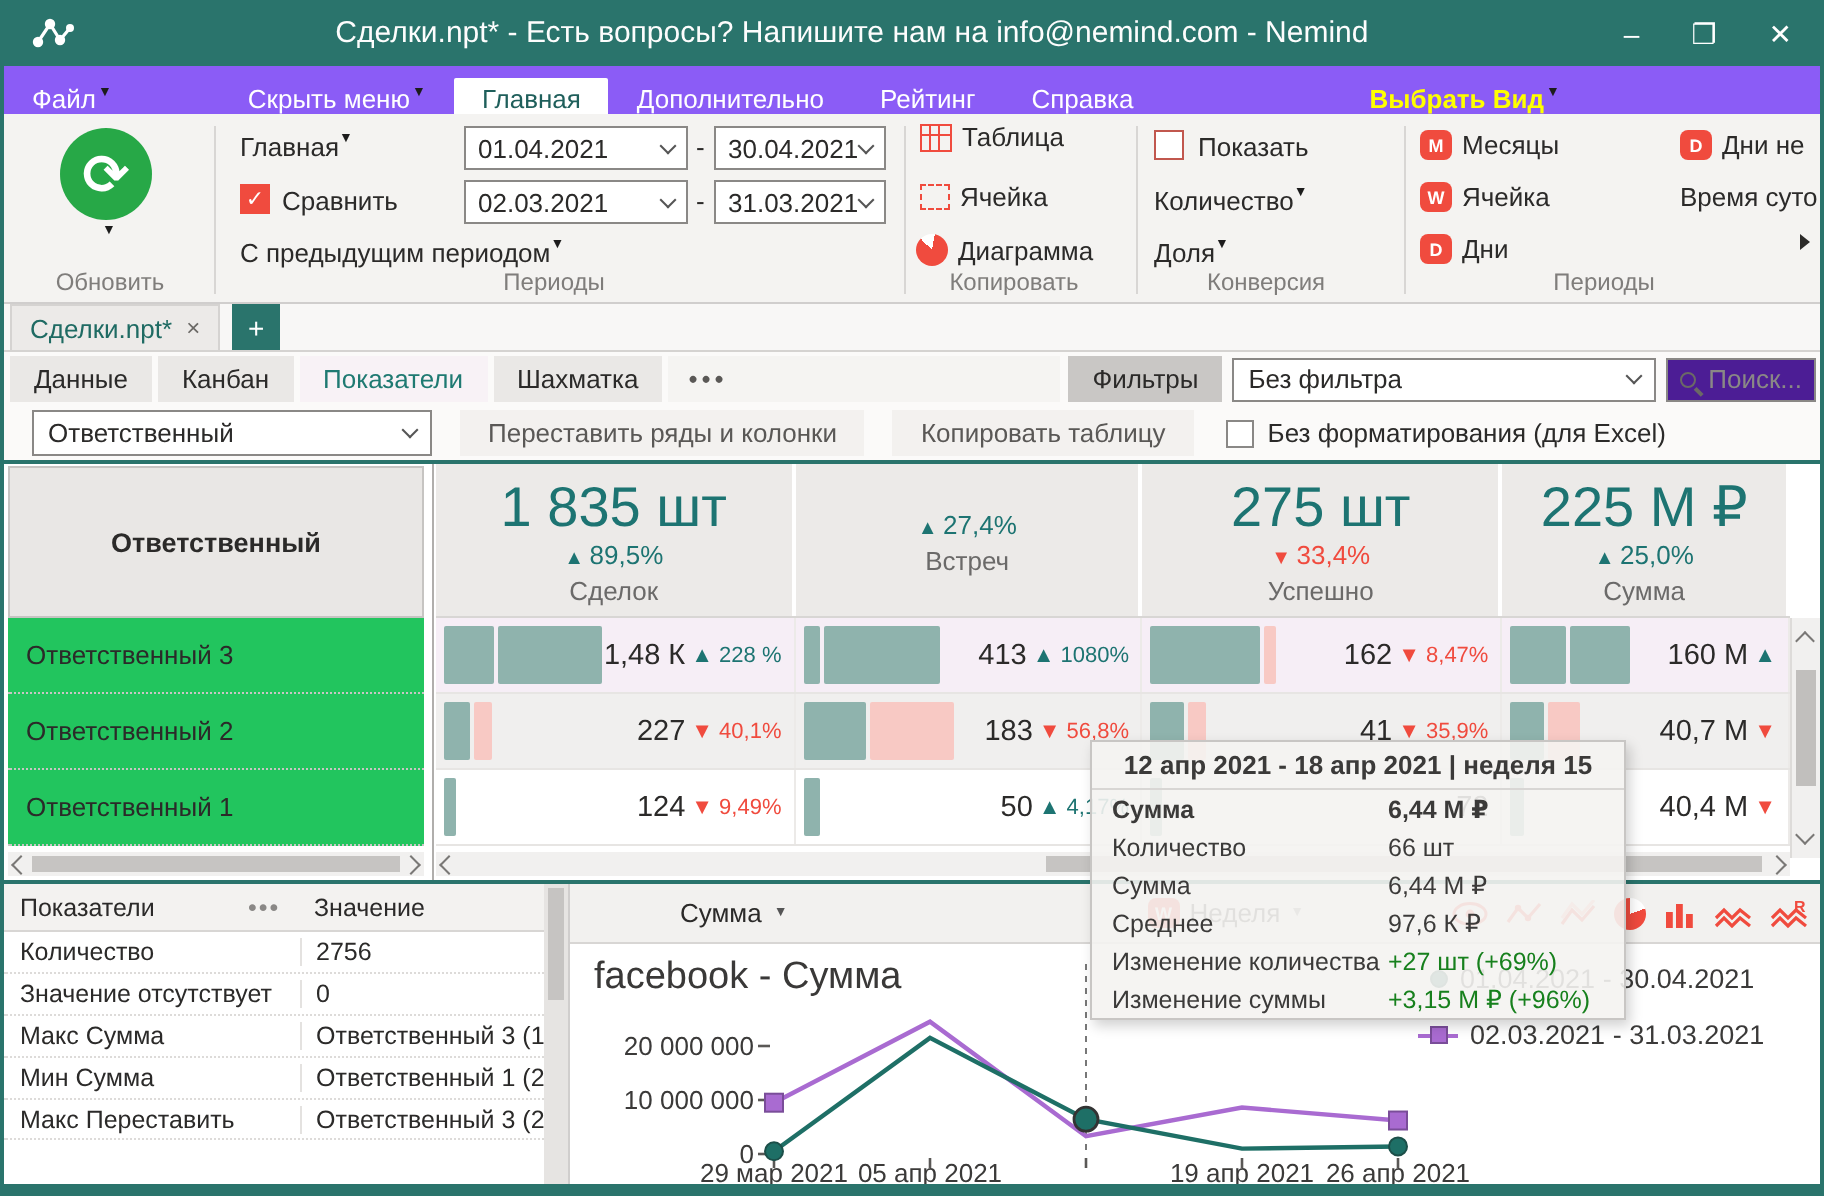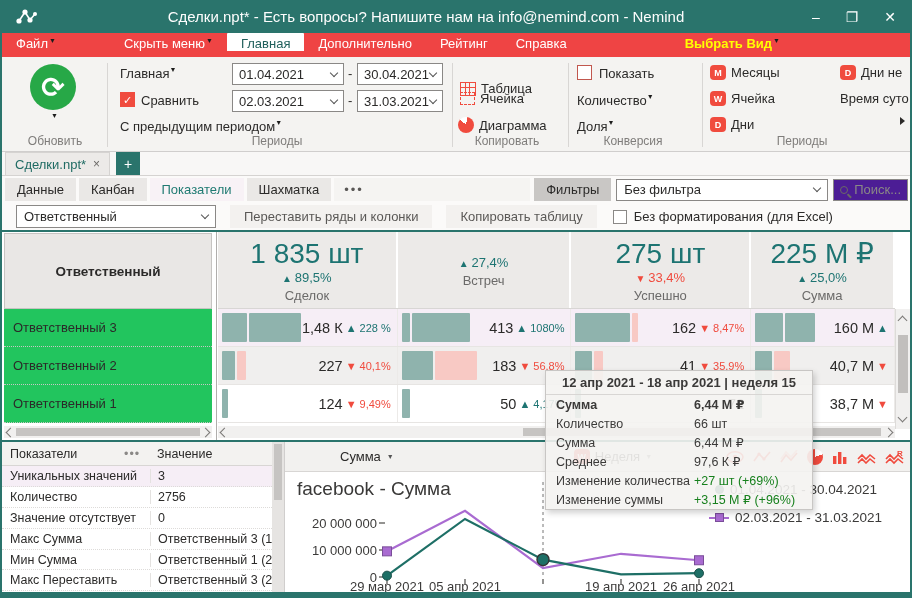--- a/index.html
+++ b/index.html
@@ -7,21 +7,21 @@
   .window{position:relative;width:912px;height:598px;background:#fbfaf9;overflow:hidden;
           border-left:2px solid #2a746c;border-right:2px solid #2a746c;}
   .abs{position:absolute;}
   
   .titlebar{left:0;right:0;top:0;height:33px;background:#2a746c;display:flex;align-items:center;color:#fff;}
   .title-text{flex:1;text-align:center;font-size:15px;color:#fdfdfd;}
   .winbtns{display:flex;align-items:center;gap:26px;margin-right:14px;font-size:14px;color:#fff;}
   .winbtn{cursor:default;line-height:1;}
   .logo{margin-left:12px;width:26px;height:20px;}
   
-  .menubar{left:0;right:0;top:33px;height:24px;background:#ef4444;display:flex;align-items:flex-start;color:#fff;font-size:13px;}
+  .menubar{left:0;right:0;top:33px;height:24px;background:#8b5cf6;display:flex;align-items:flex-end;color:#fff;font-size:13px;}
   .menu-item{padding:3px 14px 0 14px;display:flex;align-items:flex-start;}
   .menu-item .arr{font-size:7px;color:#1c1c1c;margin-left:1px;margin-top:1px;}
   .menu-item.active{background:#fff;color:#1f5f5b;border-radius:1px 1px 0 0;}
   .menu-item.accent{color:#ffff00;font-weight:bold;}
   
   .ribbon{left:0;right:0;top:57px;height:95px;background:#f4f3f1;border-bottom:1px solid #d0cecd;overflow:hidden;}
   .rgroup-label{position:absolute;bottom:3px;font-size:12px;color:#7f7d7b;text-align:center;}
   .rdivider{position:absolute;top:6px;bottom:4px;width:1px;background:#d8d6d4;}
   .refresh-circle{position:absolute;left:28px;top:7px;width:46px;height:46px;border-radius:50%;background:#27a847;color:#fff;
     display:flex;align-items:center;justify-content:center;font-size:28px;font-weight:bold;}
@@ -198,21 +198,21 @@
       </div>
     <div class="rlabel" style="left:346px;top:36px;">-</div>
     <div class="combo" style="left:355px;top:33px;width:86px;">
         <span>31.03.2021</span>
         <span class="chev"></span>
       </div>
     <div class="rlabel" style="left:118px;top:62px;"><span>С предыдущим периодом</span><span class="tiny-arr">▼</span></div>
     <div class="rgroup-label" style="left:110px;width:330px;">Периоды</div>
     <div class="rdivider" style="left:450px;"></div>
 
-    <div class="ritem" style="left:458px;top:24px;">
+    <div class="ritem" style="left:458px;top:4px;">
         <span class="icon-grid"></span>
         <span>Таблица</span>
       </div>
     <div class="ritem" style="left:458px;top:34px;">
         <span class="icon-cell"></span>
         <span>Ячейка</span>
       </div>
     <div class="ritem" style="left:456px;top:60px;">
         <span class="icon-pie"></span>
         <span>Диаграмма</span>
@@ -442,21 +442,21 @@
               </div>
               <div class="cellval">
                 <span class="cv-num">72</span>
               </div>
             </div>
             <div class="tcell" style="width: 144px;">
               <div class="bars">
                 <span class="barseg" style="width: 7px; background: rgb(143, 179, 173);"></span>
               </div>
               <div class="cellval">
-                <span class="cv-num">38,7 М</span>
+                <span class="cv-num">40,4 М</span>
                 <span class="cv-chg down">▼</span>
               </div>
             </div>
           </div>
         </div>
       <div class="hscroll" style="left:1px;right:0;">
         <span class="sarr" style="top:3px;left:3px;transform:rotate(135deg);"></span>
         <div class="hthumb" style="left:45%;right:14px;"></div>
         <span class="sarr" style="top:3px;left:auto;right:3px;transform:rotate(-45deg);"></span>
       </div>
@@ -470,24 +470,20 @@
 
   <div class="abs bottom">
 
     <div class="stats">
       <div class="stats-header">
         <span class="st-k">Показатели</span>
         <span style="position:absolute;left:122px;color:#8a8886;letter-spacing:1px;">•••</span>
         <span style="padding-left:7px;">Значение</span>
       </div>
       <div class="stats-rows" id="statsrows">
-          <div class="st-row" style="background: rgb(246, 238, 246);">
-            <span class="st-k">Уникальных значений</span>
-            <span class="st-v">3</span>
-          </div>
           <div class="st-row">
             <span class="st-k">Количество</span>
             <span class="st-v">2756</span>
           </div>
           <div class="st-row">
             <span class="st-k">Значение отсутствует</span>
             <span class="st-v">0</span>
           </div>
           <div class="st-row">
             <span class="st-k">Макс Сумма</span>

